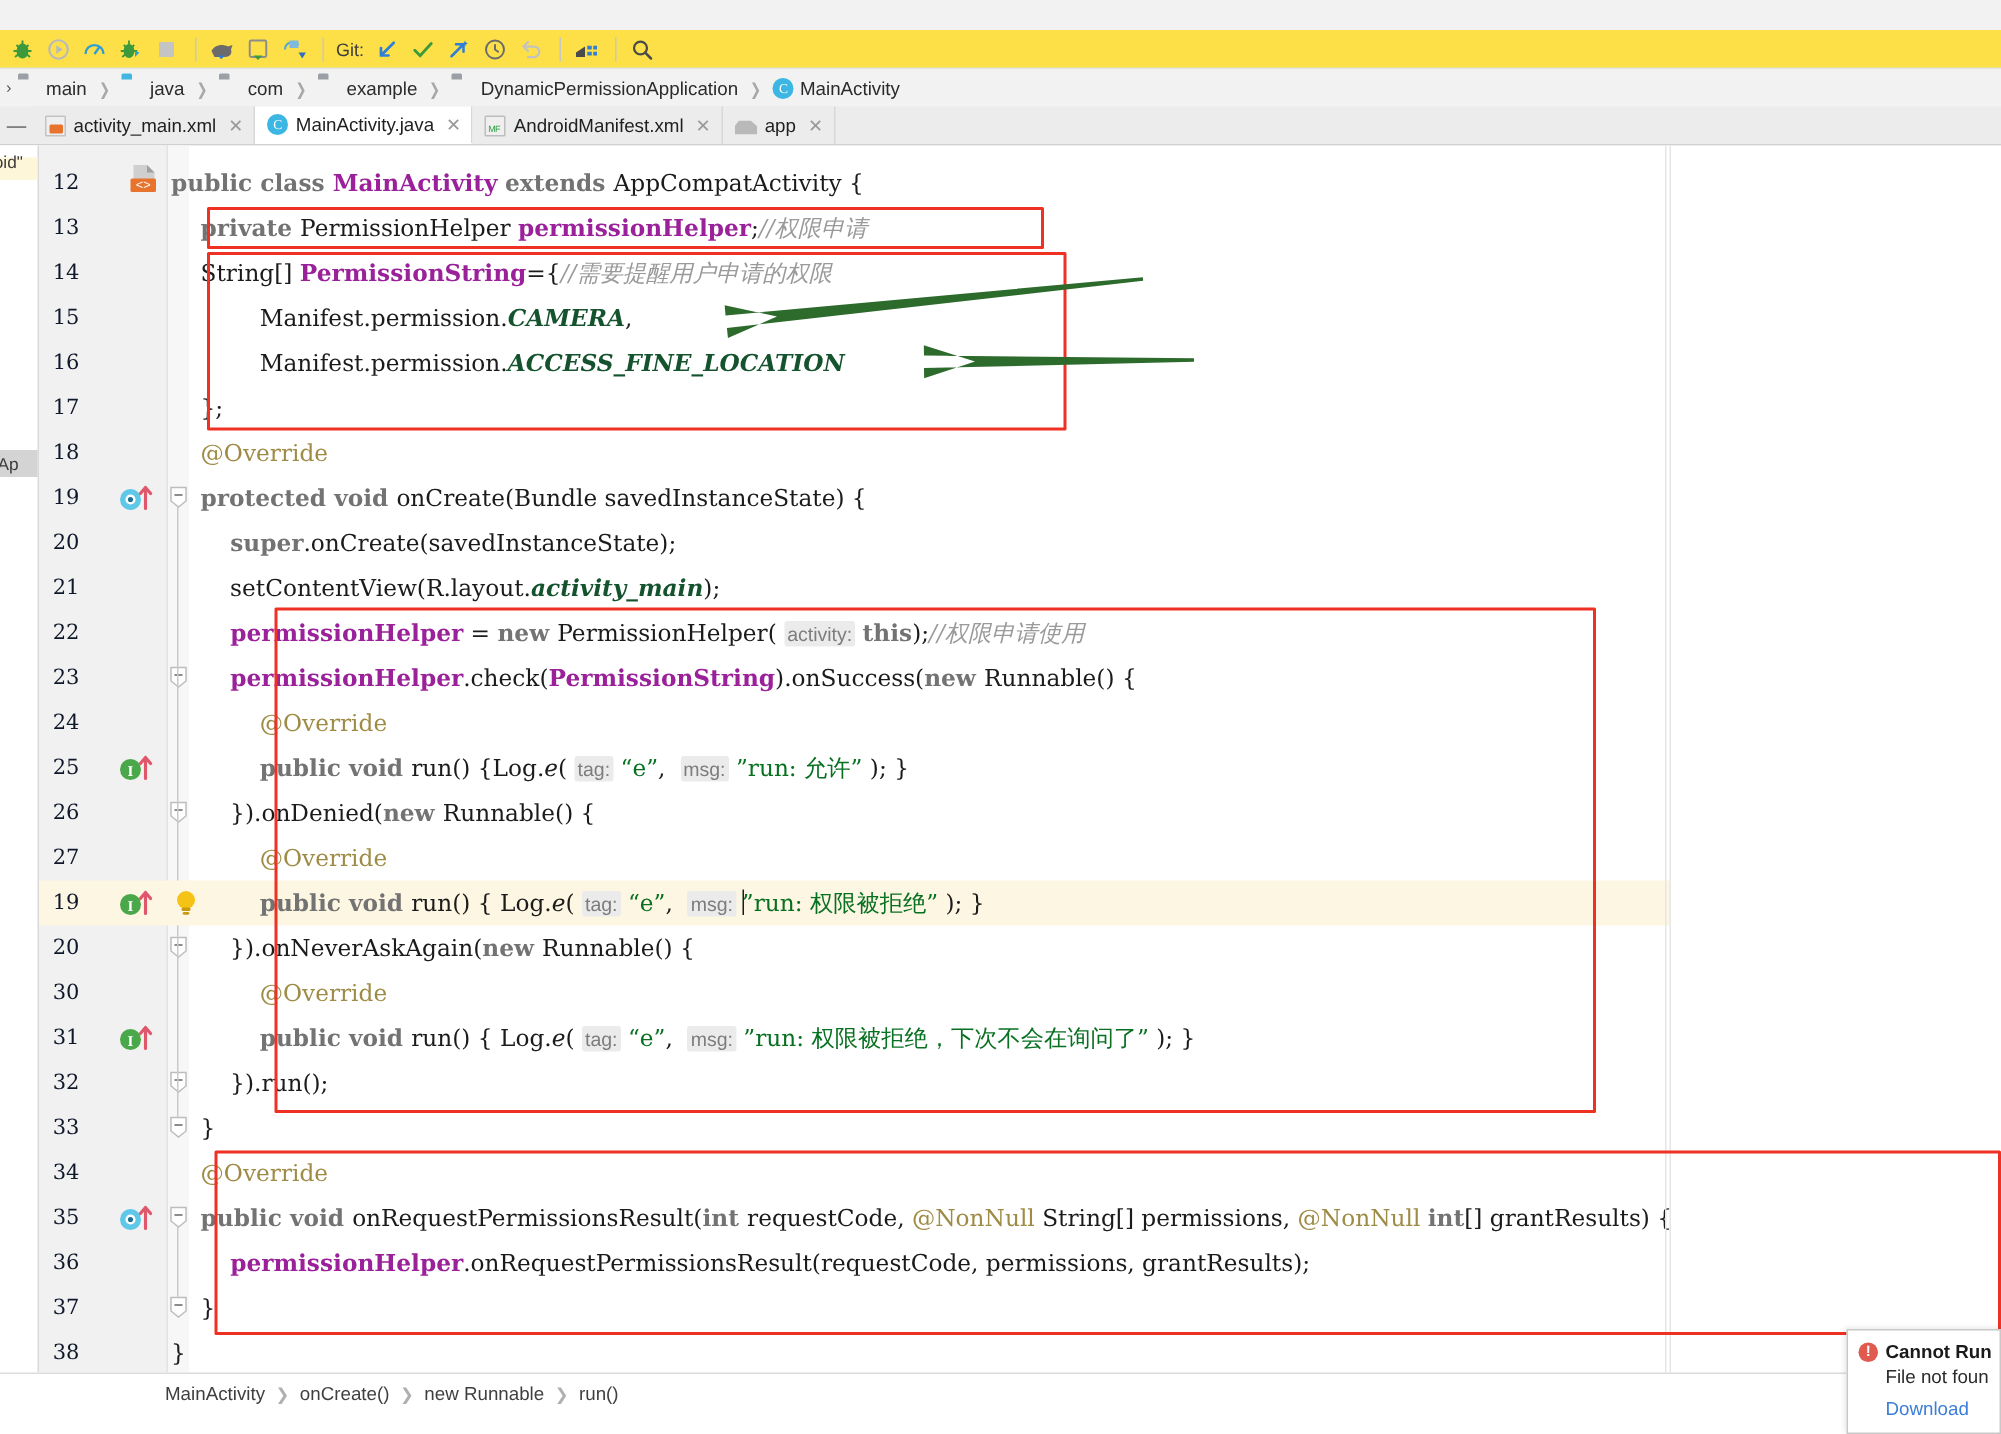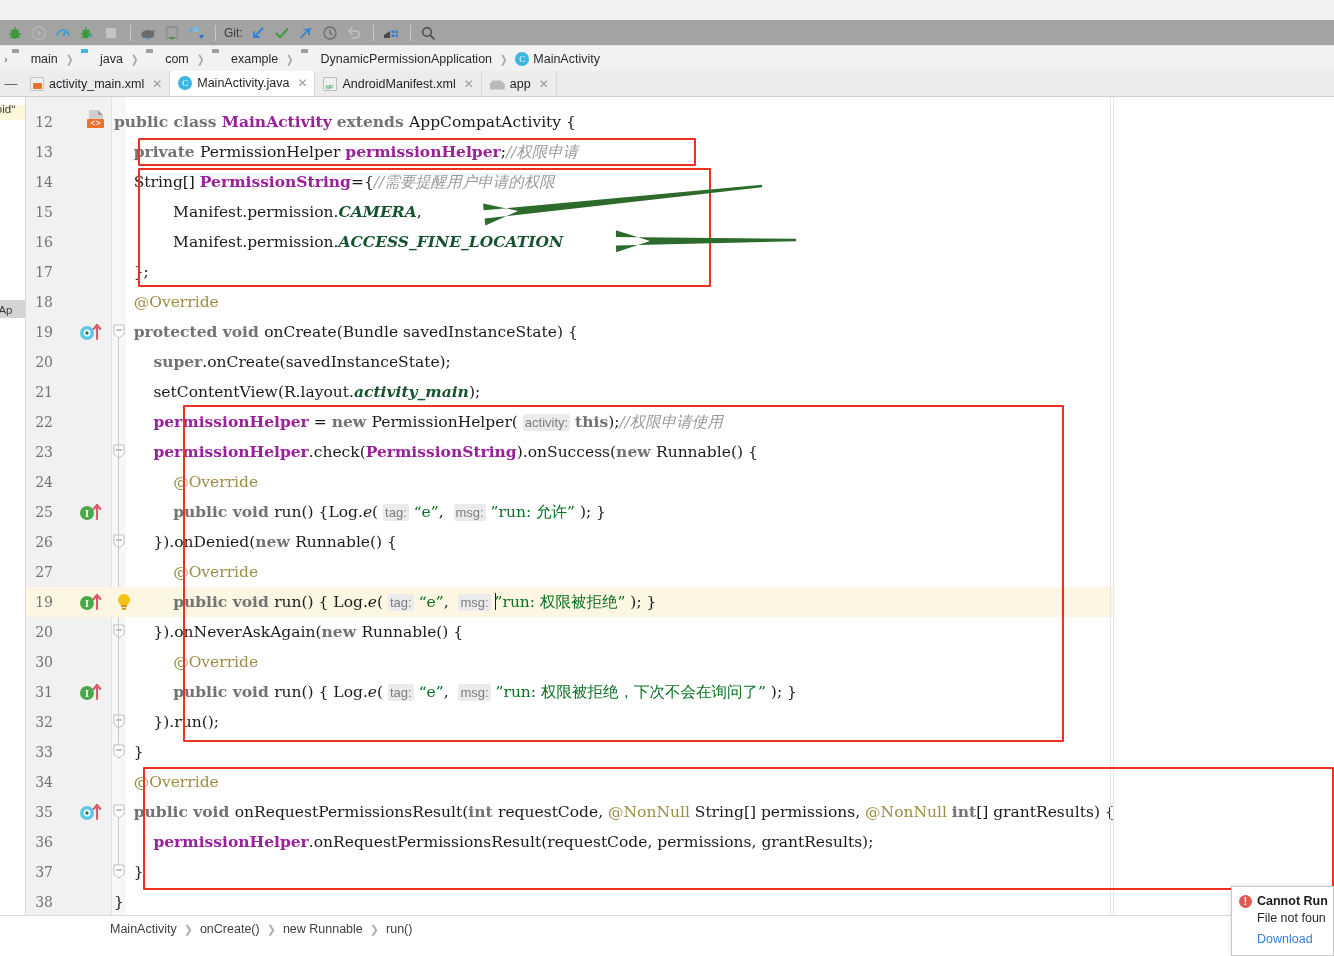--- a/index.html
+++ b/index.html
@@ -27,21 +27,21 @@
   .menu-item {
     padding: 1px 9px 1px 8px;
     white-space: nowrap;
     line-height: 16px;
   }
   .menu-item .u { text-decoration: underline; }
 
   
   .toolbar {
     position: absolute; left: 0; top: 20px; width: 1334px; height: 26px;
-    background: #a3a3a3;
+    background: #fde047;
     display: flex; align-items: center;
     border-bottom: 1px solid #e2e2e2;
     padding-left: 4px;
   }
   .tb-ico {
     width: 22px; height: 22px;
     display: flex; align-items: center; justify-content: center;
     margin-right: 2px;
   }
   .tb-sep {
@@ -158,21 +158,21 @@
   }
 
   .gutter {
     position: absolute; left: 26px; top: 0; width: 86px; height: 818px;
     background: #f1f1f1;
     border-right: 1px solid #e3e3e3;
   }
   .lnum {
     position: absolute; right: 58px;
     font-family: "DejaVu Serif", serif;
-    font-size: 14px; color: #737373;
+    font-size: 14px; color: #0f172a;
     text-align: right; width: 26px;
     line-height: 30px; height: 30px;
   }
   .gicon { position: absolute; left: 54px; width: 30px; height: 30px; }
 
   .foldcol {
     position: absolute; left: 112px; top: 0; width: 14px; height: 818px;
     background: #f7f7f7;
   }
   .foldmark {

